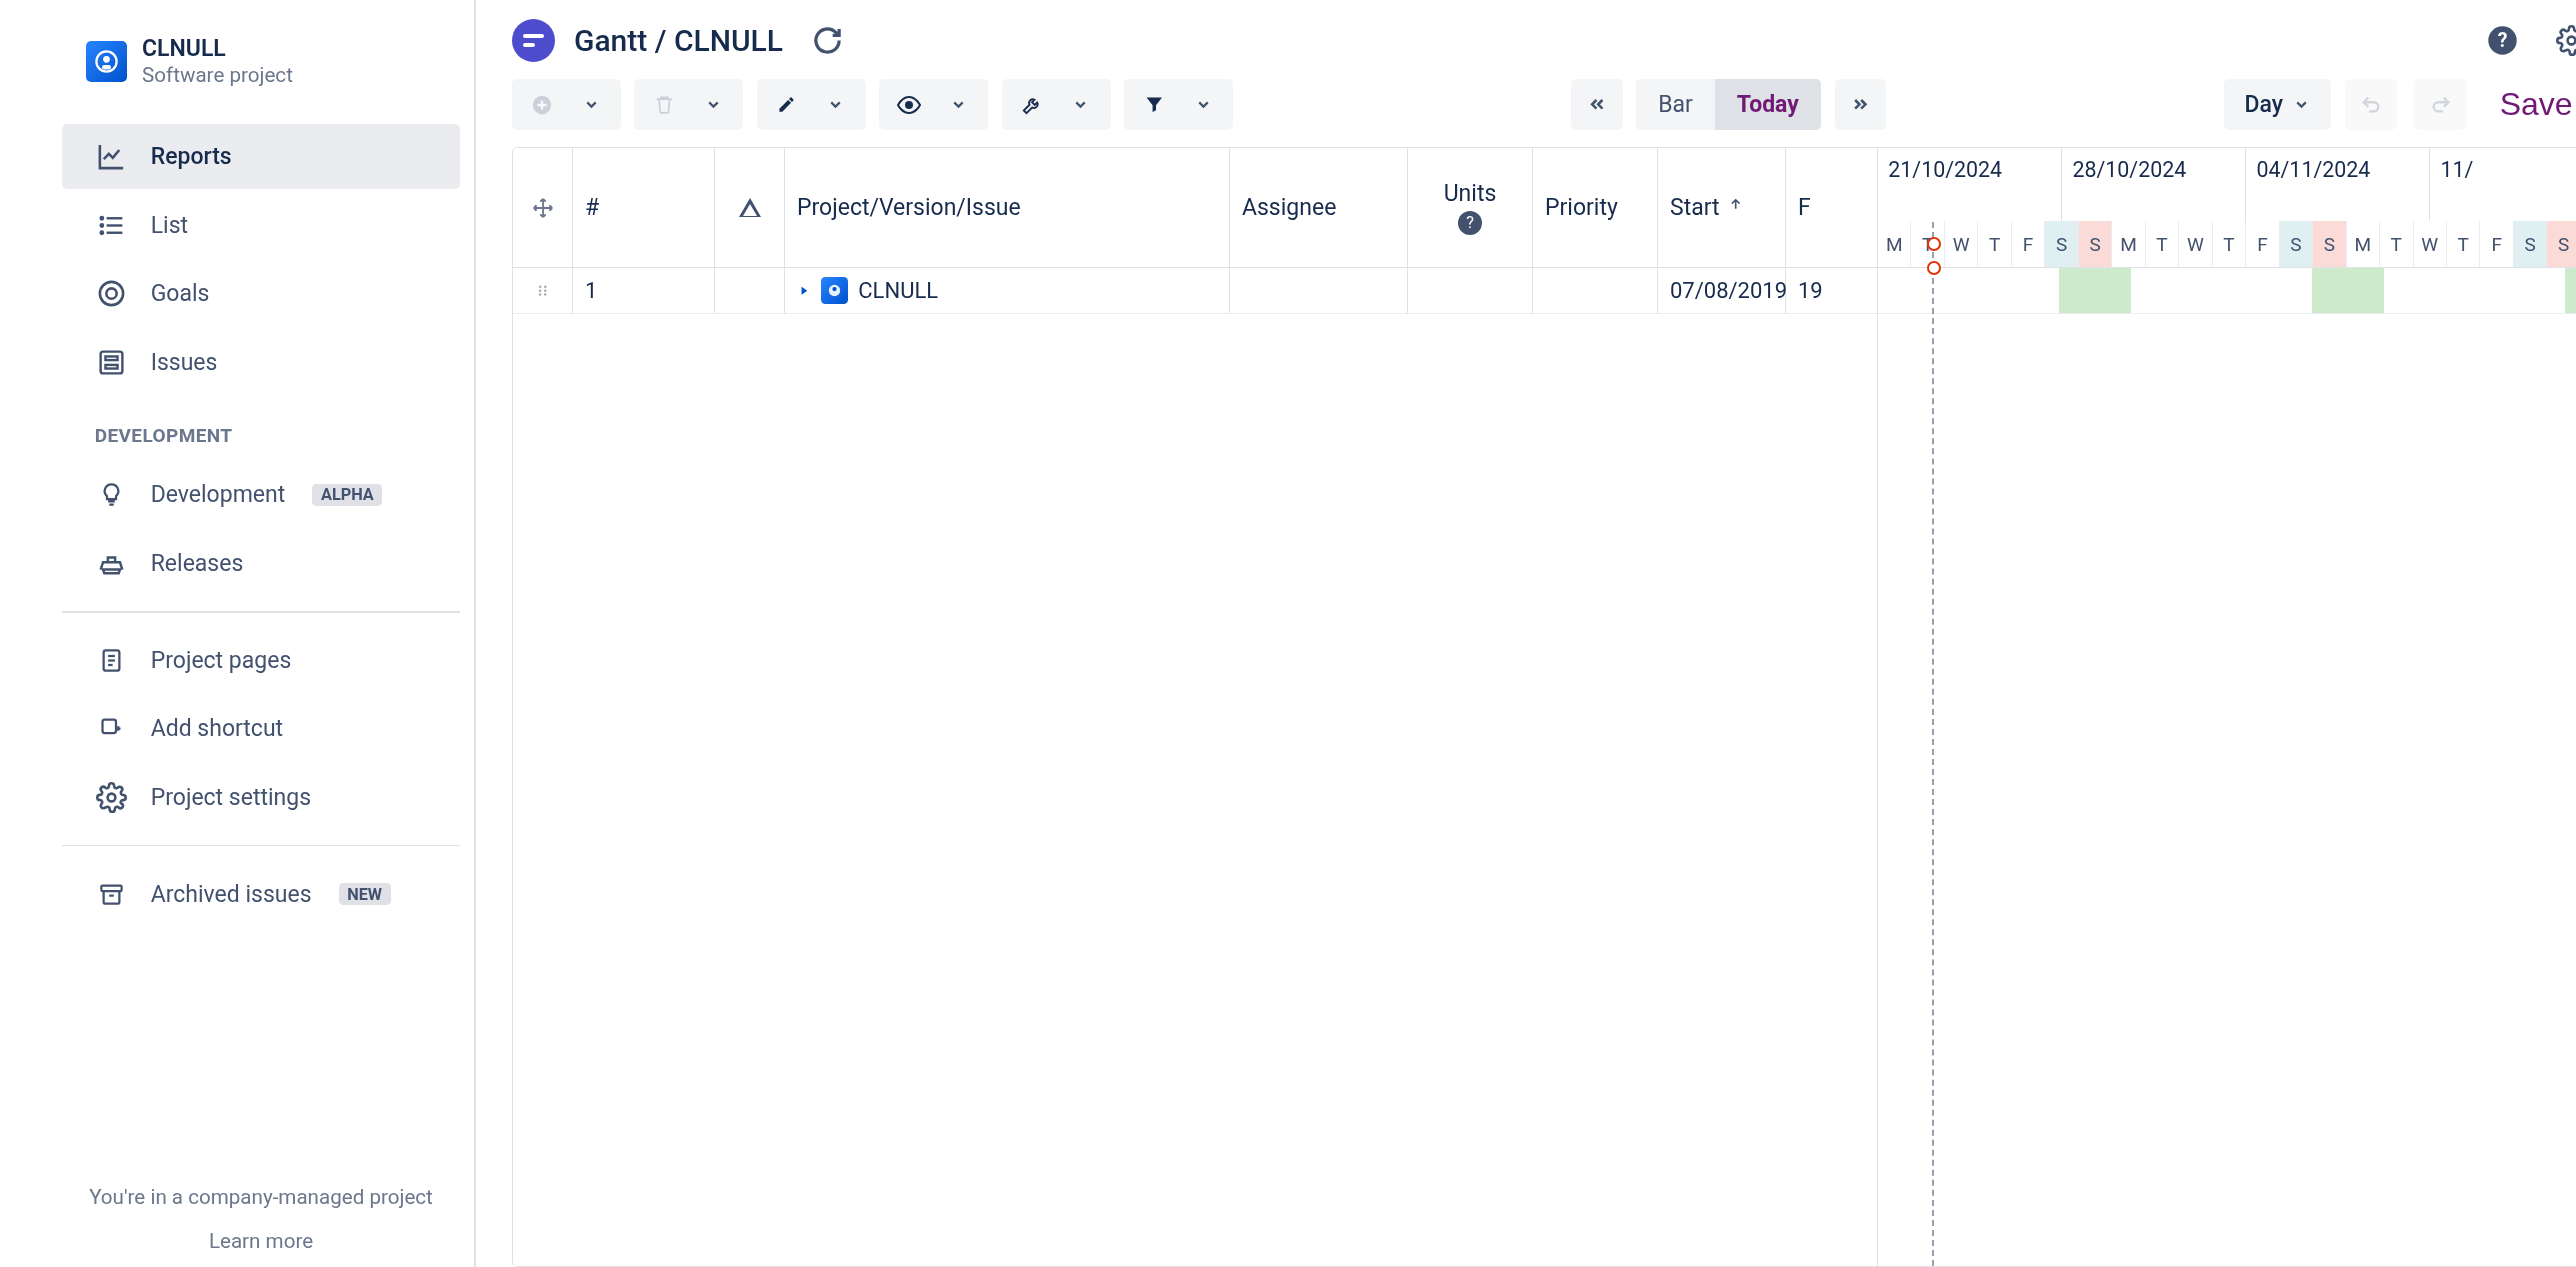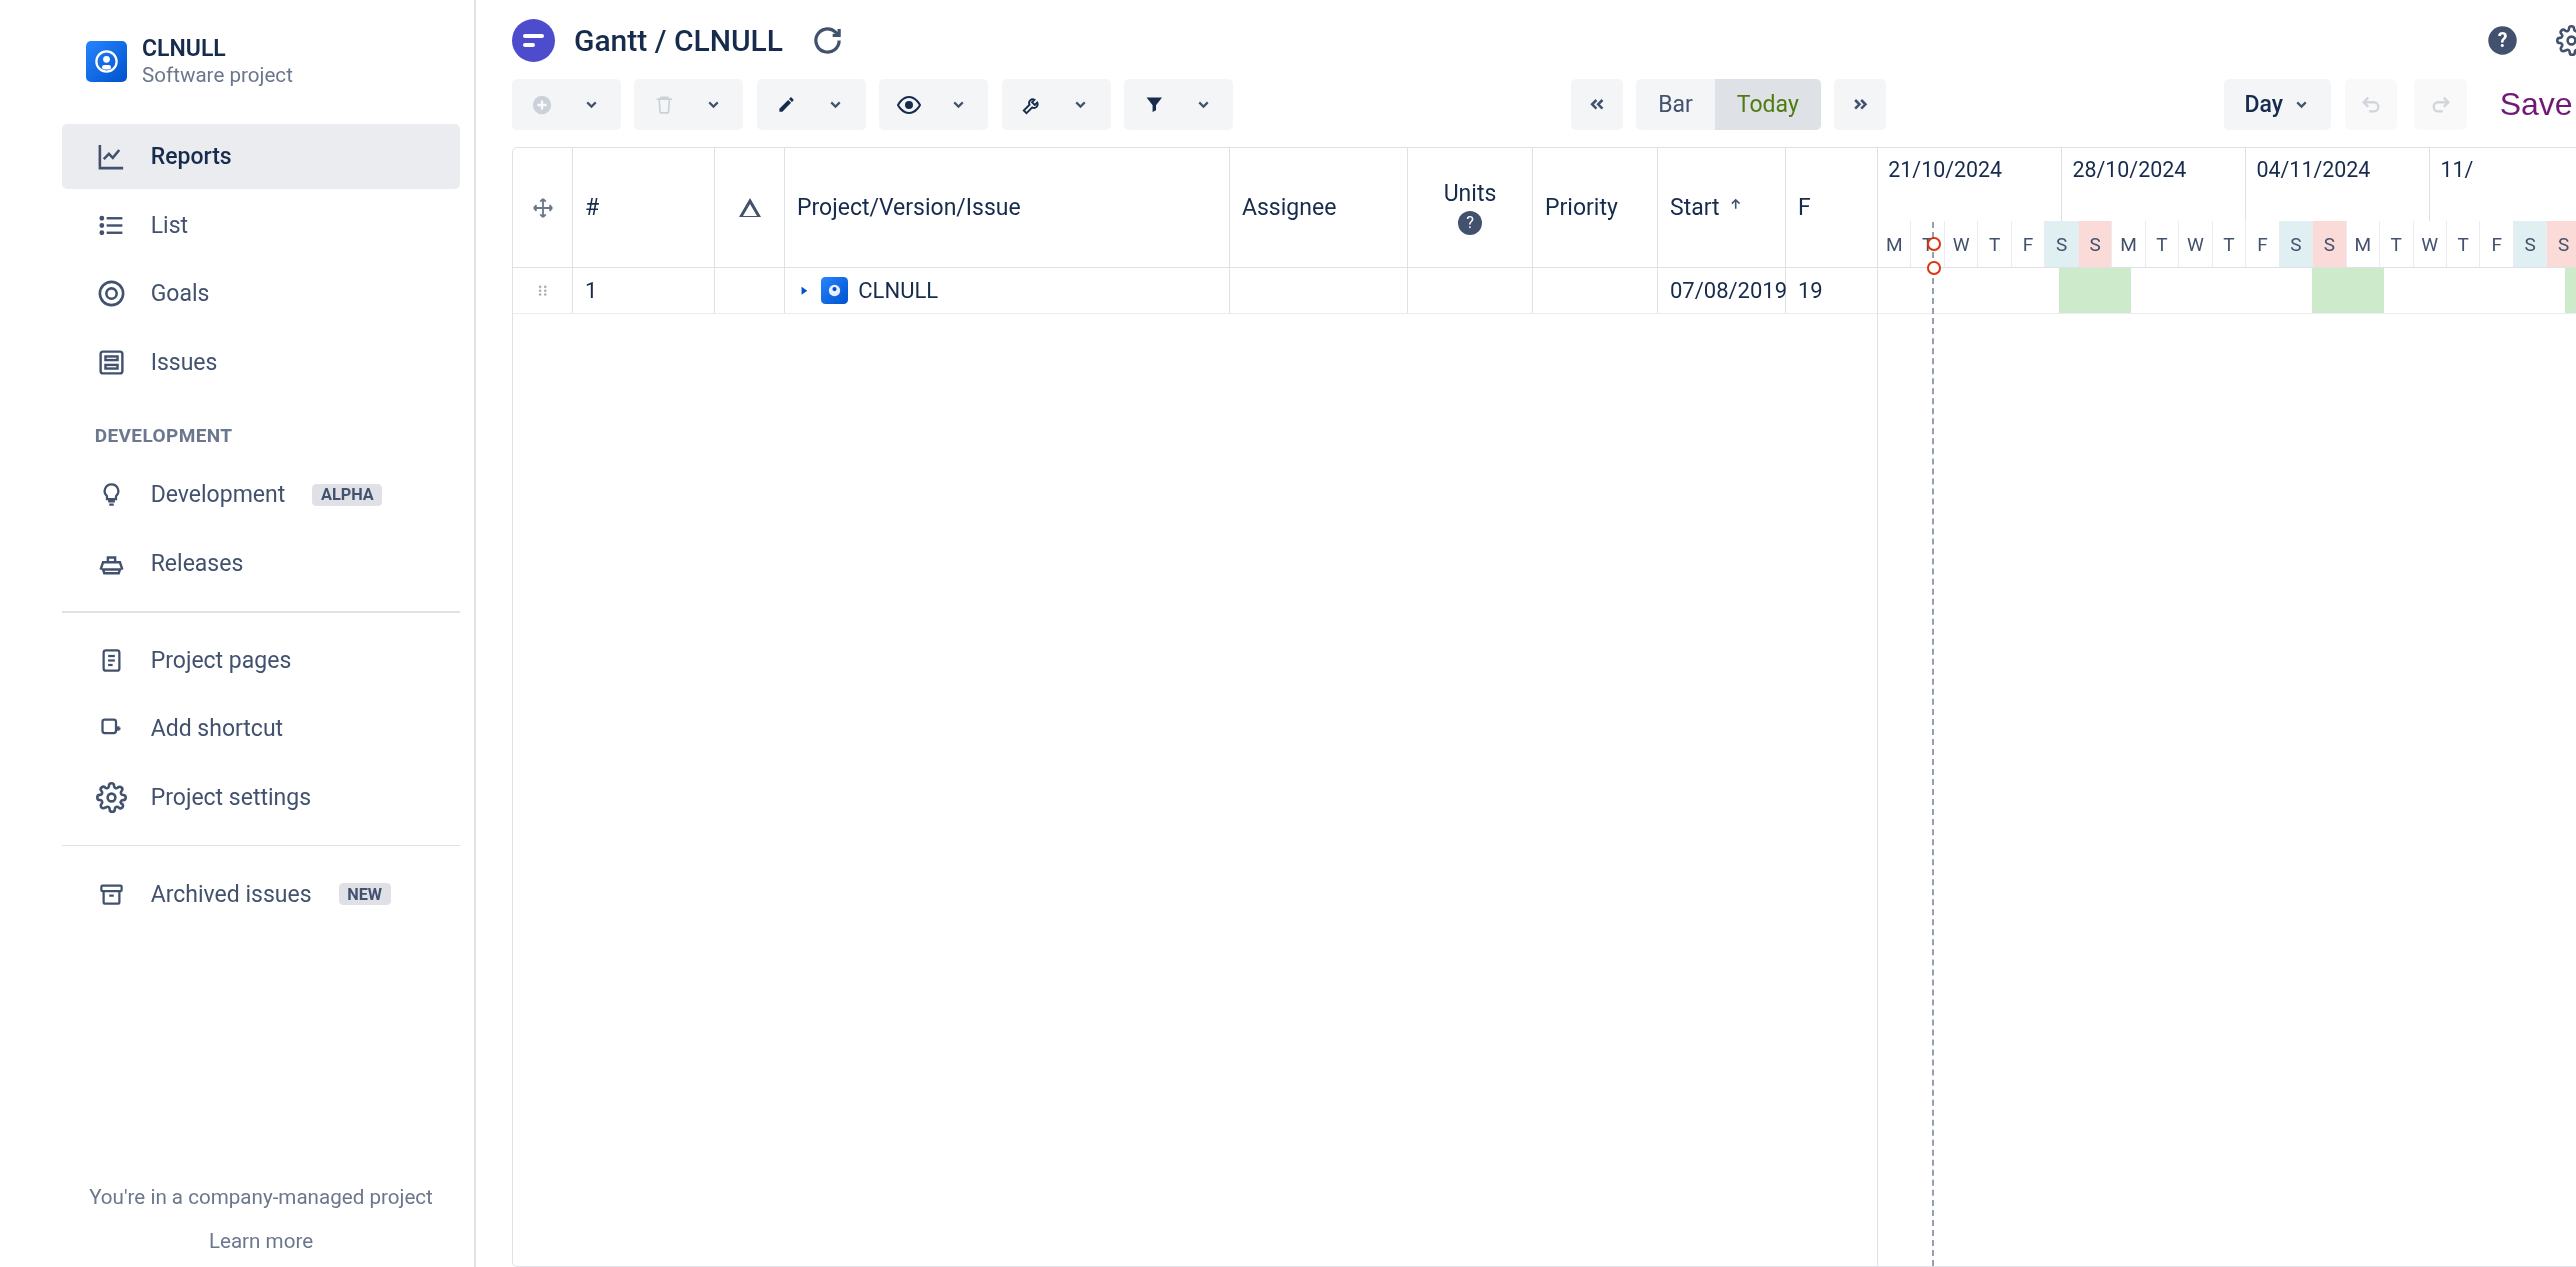--- a/index.html
+++ b/index.html
@@ -107,21 +107,21 @@
 .btn-split .tbtn { background:transparent; border-radius:5.1px; }
 .tbtn.disabled { opacity:0.5; cursor:default; }
 .tbtn.primary-save {
   background:transparent; color:#701a75; font-size:32px; cursor:default;
 }
 .toolbar-spacer { flex:1; }
 .seg { display:flex; background:#F4F5F7; border-radius:5.1px; overflow:hidden; }
 .seg .segbtn {
   height:51px; padding:0 22px; display:flex; align-items:center; justify-content:center; font-size:23px; color:#42526E; cursor:pointer;
 }
-.seg .segbtn.on { background:#DEE1E6; color:#4d7c0f; font-weight:400; }
+.seg .segbtn.on { background:#DEE1E6; color:#701a75; font-weight:700; }
 .zoom-btn { height:51px; padding:0 20.6px; background:#F4F5F7; border-radius:5.1px; display:flex; align-items:center; gap:10.3px; font-size:23px; color:#172B4D; font-weight:500; cursor:pointer;}
 .chev { width:17px; height:17px; }
 
 
 .gantt-wrap { margin-top:17px; border:1.3px solid #DFE1E6; border-radius:5.1px; overflow:hidden; flex:1; display:flex; min-height:0; margin-right:8.6px; }
 .grid-left { width:1365px; border-right:1.3px solid #DFE1E6; display:flex; flex-direction:column; }
 .grid-right { flex:1; display:flex; flex-direction:column; position:relative; overflow:hidden;}
 .ghead { display:flex; height:120px; border-bottom:1.3px solid #DFE1E6; }
 .gcol {
   border-right:1.3px solid #DFE1E6;

